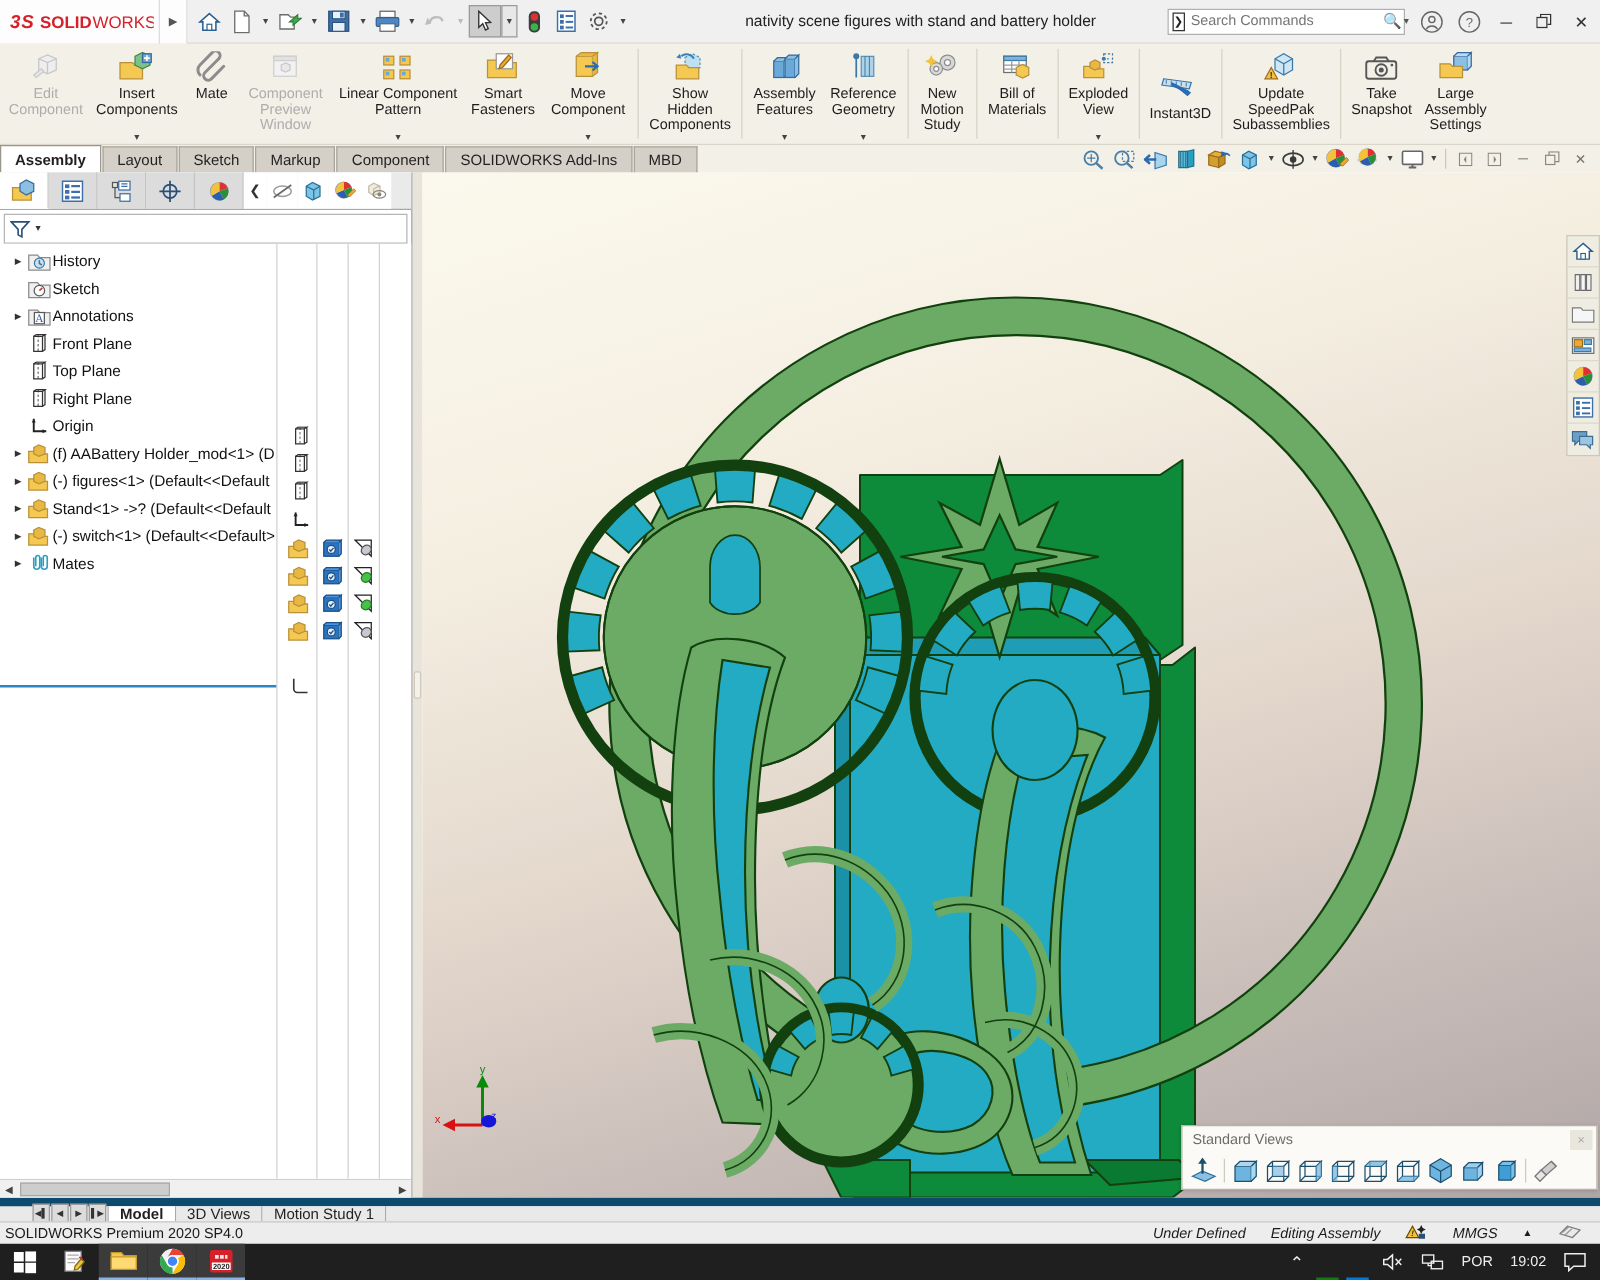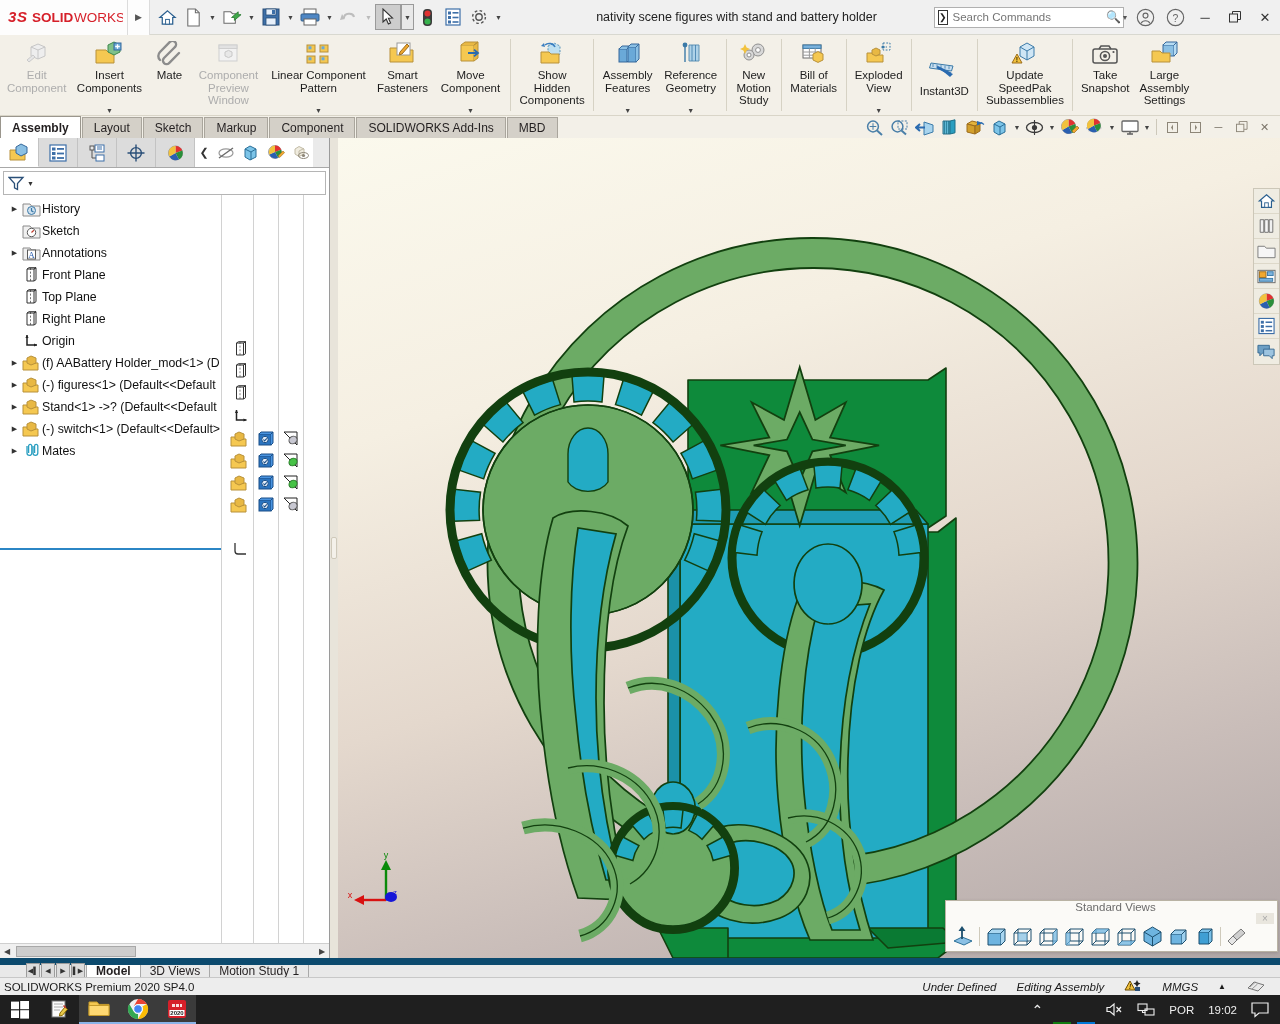--- a/index.html
+++ b/index.html
@@ -128,21 +128,21 @@
   .rr { height: 25px; display: flex; align-items: center; justify-content: center;
         border-bottom: 1px solid #ddd8c9; }
   .rr:last-child { border-bottom: none; }
   .triad { position: absolute; left: 8px; bottom: 45px; }
 
   .stdviews {
     position: absolute; right: 2px; bottom: 6px; width: 333px; height: 52px;
     background: #fbfaf7; border: 1px solid #b9b3a4; box-shadow: 0 1px 3px rgba(0,0,0,.15);
   }
   .sv-head { height: 22px; display: flex; align-items: center; padding-left: 8px;
-             font-size: 11.5px; color: #6c6c6c; flex-direction: column; }
+             font-size: 11.5px; color: #6c6c6c; }
   .sv-x { margin-left: auto; width: 18px; height: 16px; margin-right: 3px; background:#e9e6de;
           display:flex; align-items:center; justify-content:center; font-size:10px; color:#a9a9a9; }
   .sv-row { display: flex; align-items: center; padding: 0 4px; height: 27px; gap: 0px; }
   .sv-b { width: 26px; height: 25px; display: flex; align-items: center; justify-content: center; }
   .sv-sep { width: 1px; height: 19px; background: #cfcabb; margin: 0 3px; }
 
   
   .bottomtabs { height: 19px; background: #e9e9e9; display: flex; align-items: stretch;
                 border-top: 7px solid #0c4a6e; flex: 0 0 19px; }
   .navbtns { display: flex; align-items: center; padding-left: 26px; }

